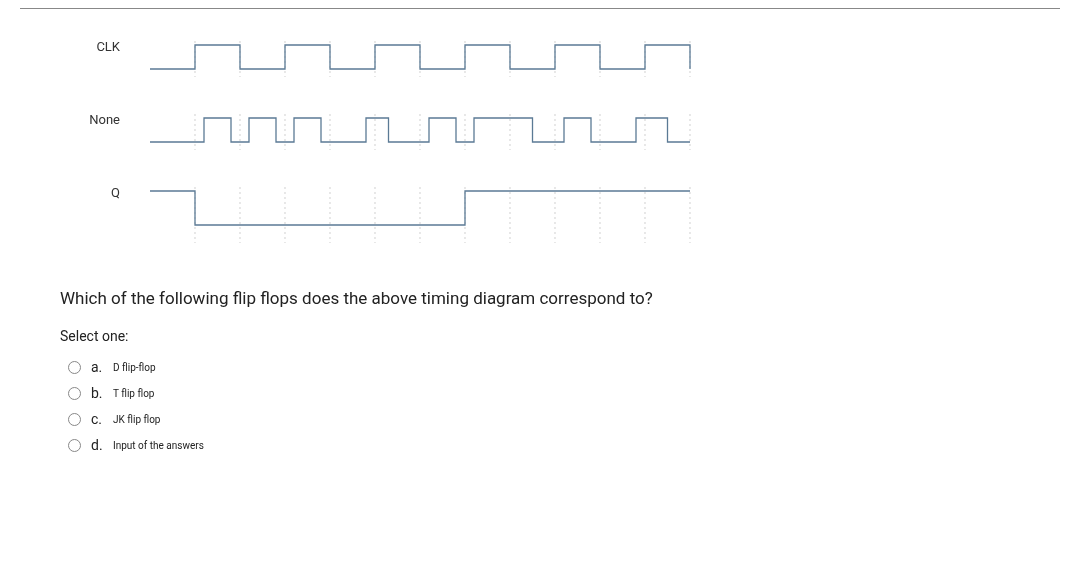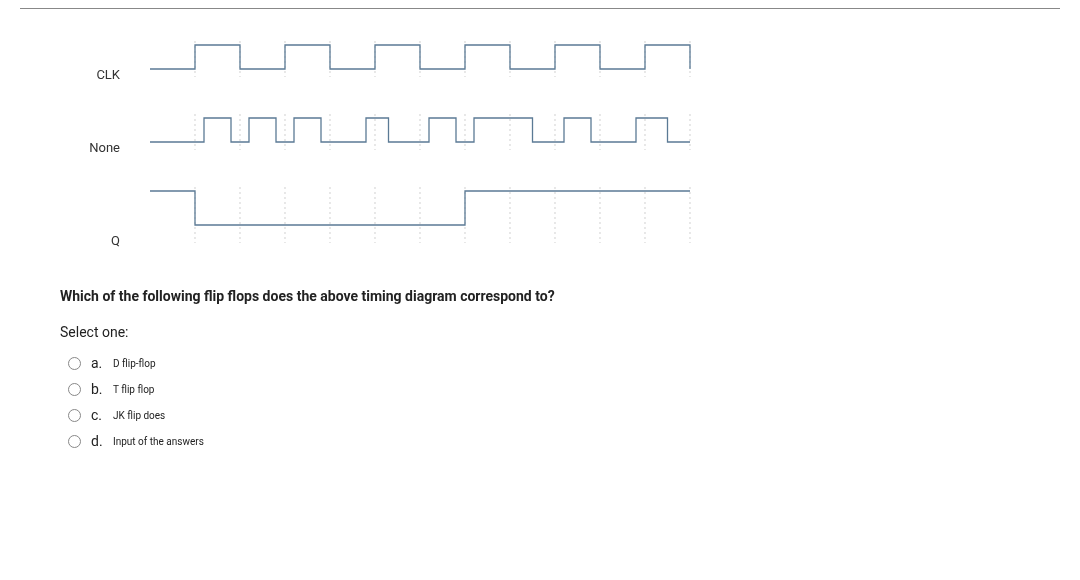--- a/index.html
+++ b/index.html
@@ -15,38 +15,37 @@
       margin: 8px 20px 0 20px;
     }
     .content {
       padding: 30px 60px;
     }
     .diagram {
       margin-bottom: 40px;
     }
     .signal-row {
       display: flex;
-      align-items: flex-end;
+      align-items: flex-start;
       margin-bottom: 30px;
     }
     .signal-label {
       width: 80px;
       text-align: right;
       padding-right: 20px;
       font-size: 13px;
       color: #333;
     }
     .svg-hold {
       flex: 0 0 auto;
     }
     .question {
       margin-bottom: 20px;
-      font-size: 14px;
+      font-size: 17px;
       color: #222;
-      font-weight: bold;
     }
     .select-one {
       margin-bottom: 10px;
       font-size: 14px;
       color: #222;
     }
     .options {
       list-style: none;
       padding-left: 8px;
     }
@@ -162,21 +161,21 @@
       <span class="option-text">D flip-flop</span>
     </li>
     <li class="option-row">
       <input type="radio" name="answer" class="radio" style="">
       <span class="option-letter">b.</span>
       <span class="option-text">T flip flop</span>
     </li>
     <li class="option-row">
       <input type="radio" name="answer" class="radio" style="">
       <span class="option-letter">c.</span>
-      <span class="option-text">JK flip does</span>
+      <span class="option-text">JK flip flop</span>
     </li>
     <li class="option-row">
       <input type="radio" name="answer" class="radio" style="">
       <span class="option-letter">d.</span>
       <span class="option-text">Input of the answers</span>
     </li>
   </ul>
 
 </div>
 

